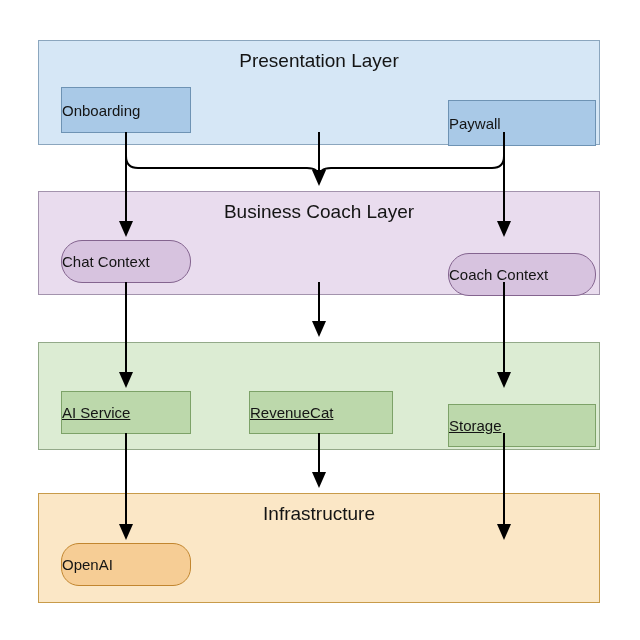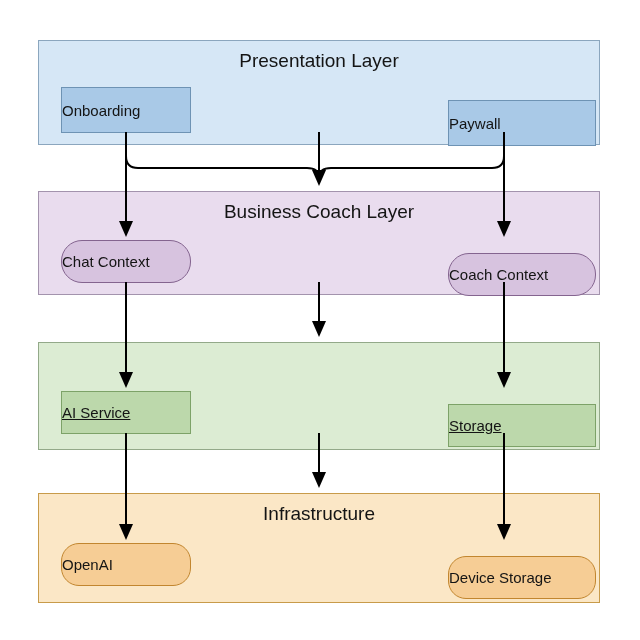--- a/index.html
+++ b/index.html
@@ -58,32 +58,32 @@
     </div>
     <div class="lbox c3">
       <span>Coach Context</span>
     </div>
   </div>
 
   <div class="layer layer-2" style="--fill: #dcecd3; --border: #93a989; --boxfill: #bcd8ab; --boxborder: #7da268;">
     <div class="lbox c1">
       <span>AI Service</span>
     </div>
+    <div class="lbox c2">
+      <span>RevenueCat</span>
+    </div>
     <div class="lbox c3">
       <span>Storage</span>
     </div>
   </div>
 
   <div class="layer layer-3" style="--fill: #fbe7c6; --border: #c89b4a; --boxfill: #f6cd95; --boxborder: #c2862f;">
     <div class="layer-title">Infrastructure</div>
     <div class="lbox c1">
       <span>OpenAI</span>
-    </div>
-    <div class="lbox c3">
-      <span>Device Storage</span>
     </div>
   </div>
 
   <svg id="edges" width="640" height="640" viewBox="0 0 640 640">
     <defs>
       <marker id="ah" markerUnits="userSpaceOnUse" markerWidth="16" markerHeight="14" viewBox="0 0 16 14" refX="13" refY="7" orient="auto">
         <path d="M0,0 L16,7 L0,14 Z" fill="#000000"></path>
       </marker>
     </defs>
     <g stroke="#000000" stroke-width="2" fill="none">

